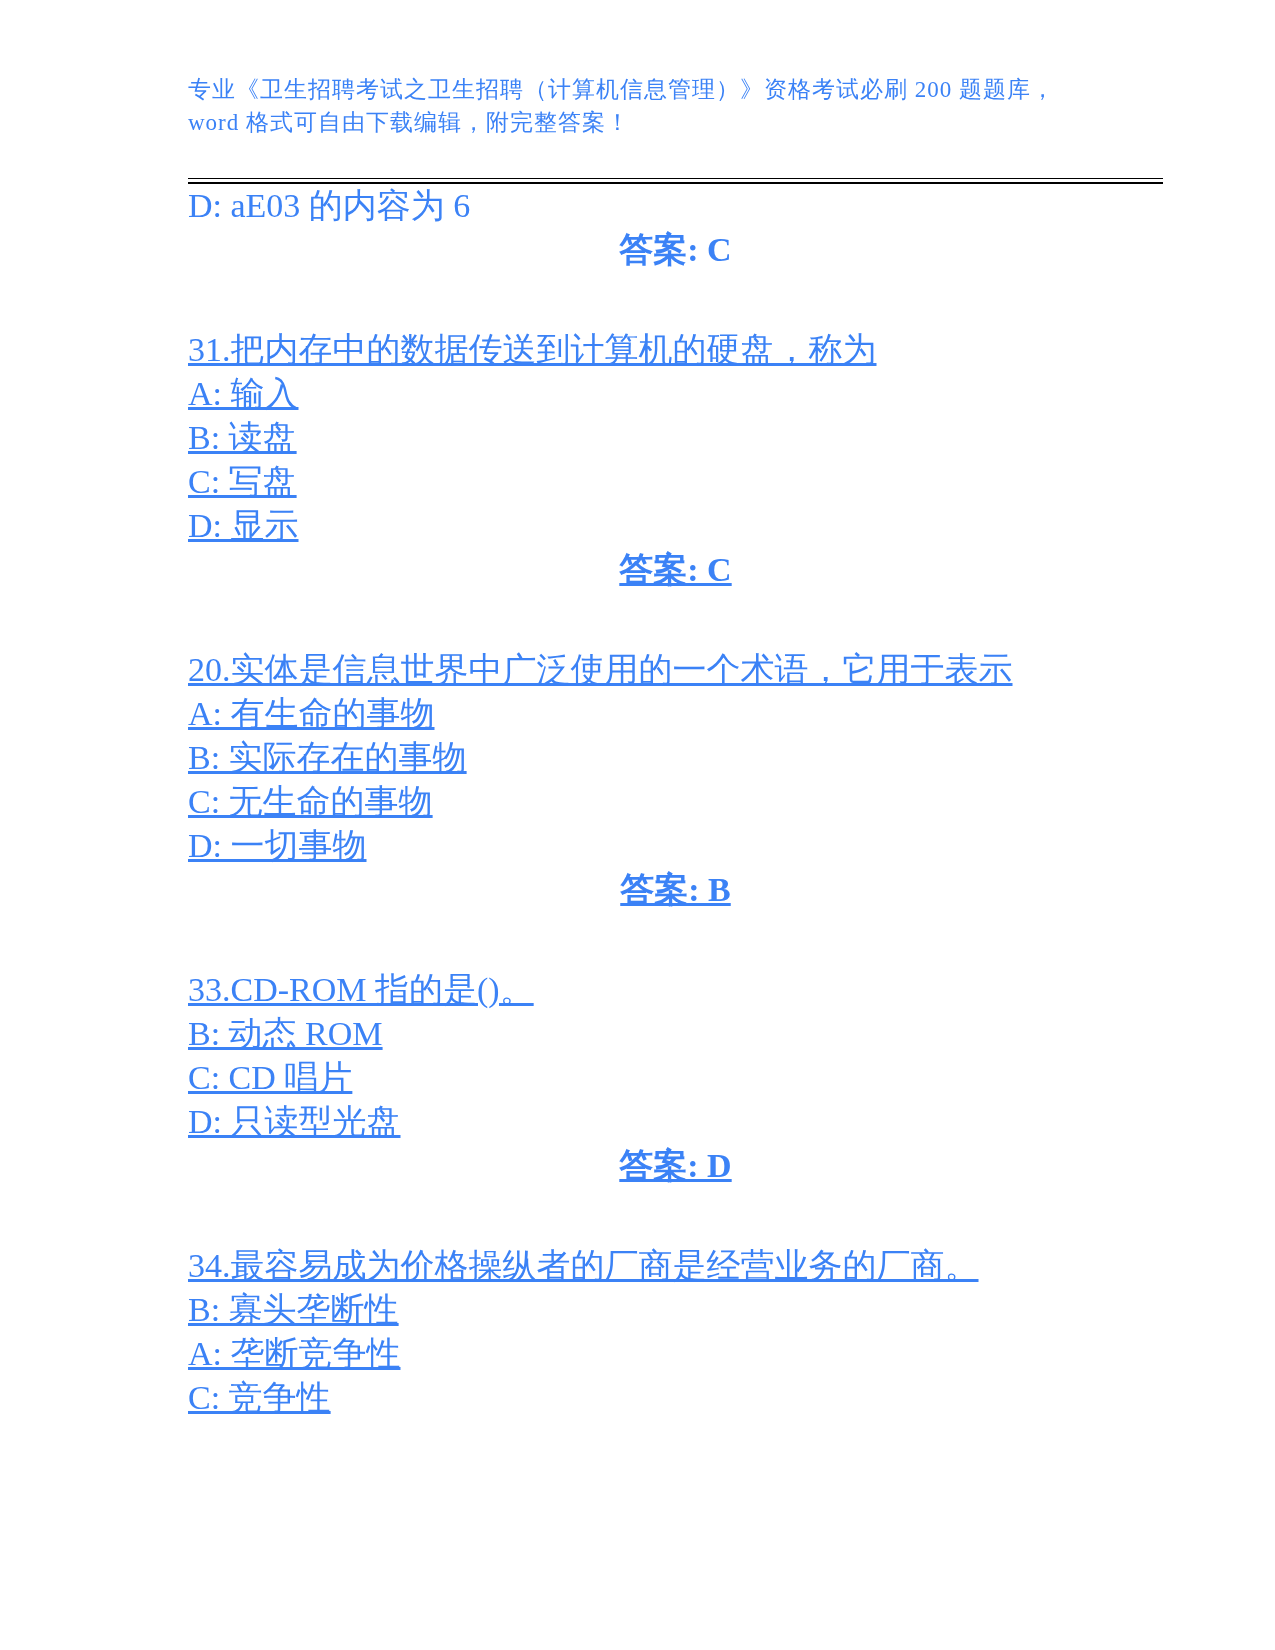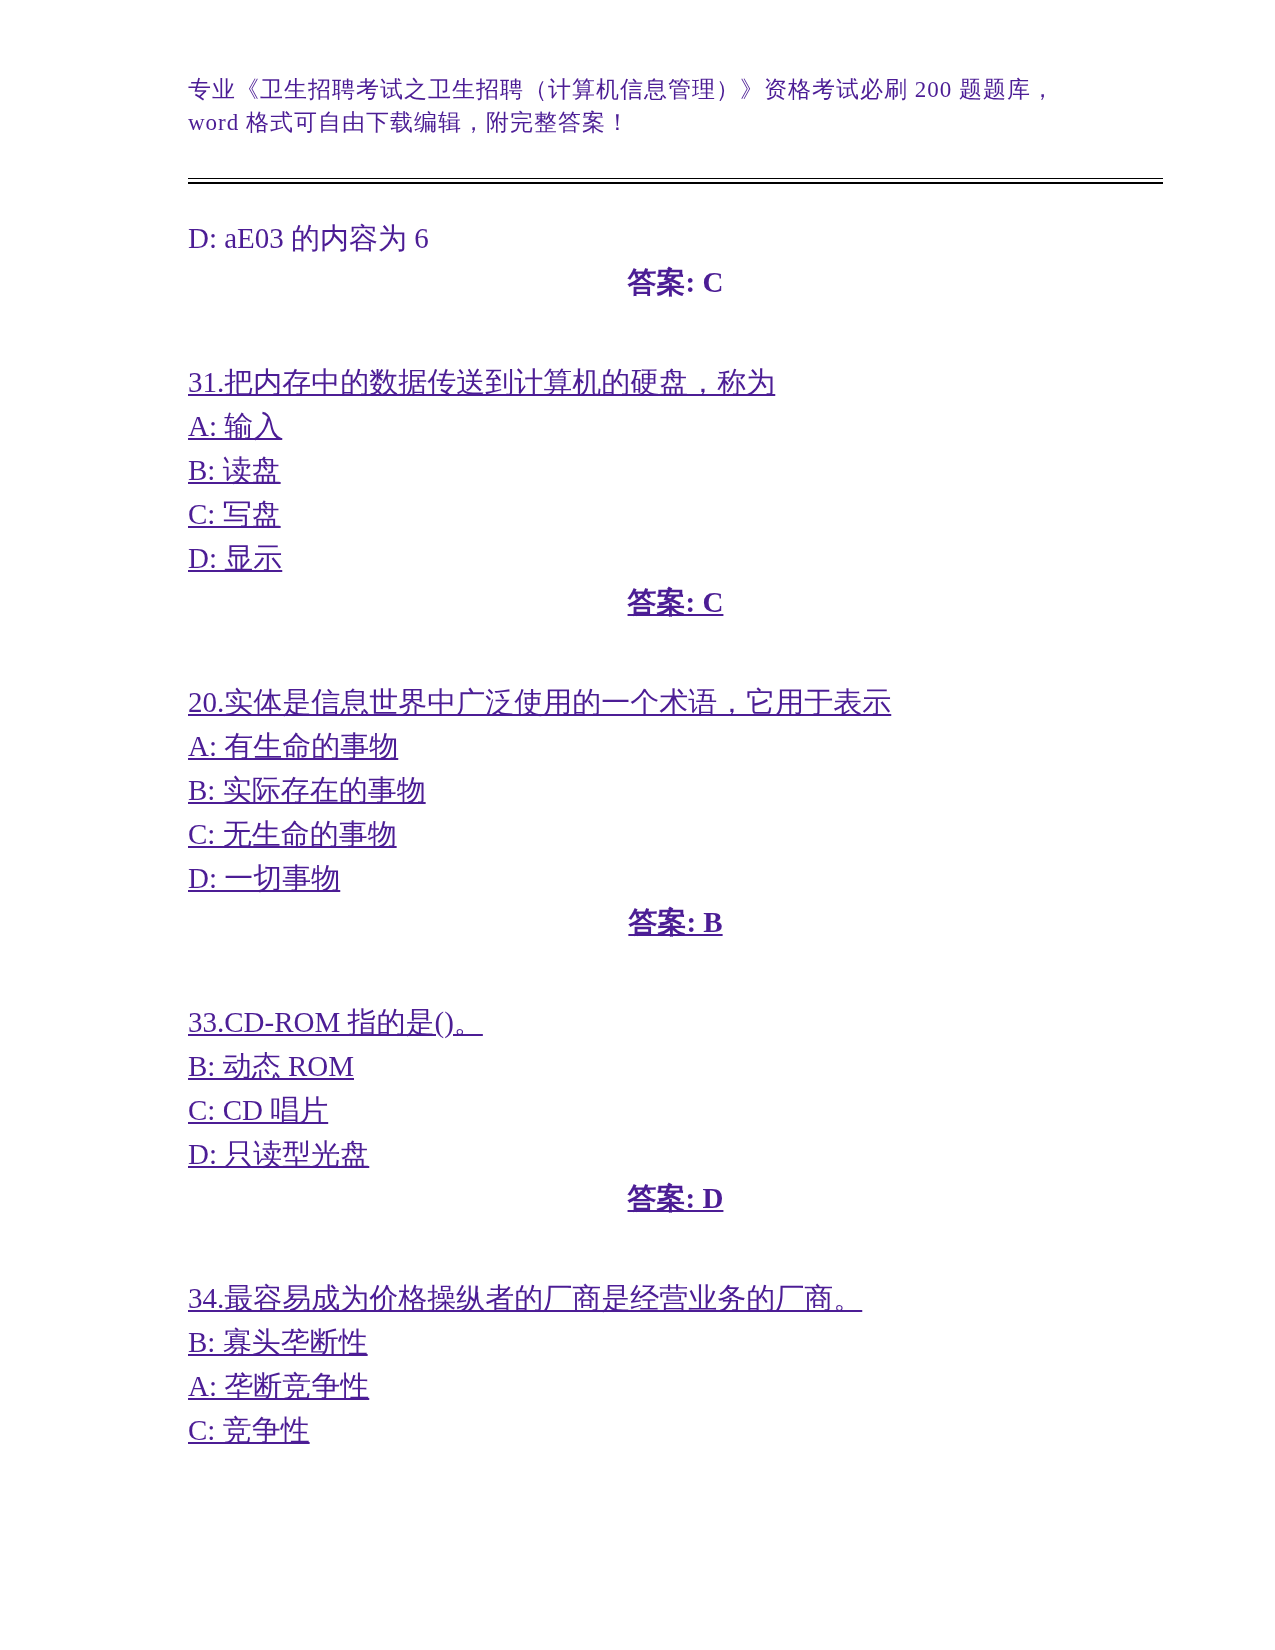--- a/index.html
+++ b/index.html
@@ -3,21 +3,21 @@
 <meta charset="utf-8">
 <title>Exam Question Bank Page</title>
 <style>
   html, body { margin: 0; padding: 0; background: #ffffff; }
   .page {
     position: relative;
     width: 1275px;
     height: 1650px;
     margin: 0 auto;
     background: #ffffff;
-    color: #4c1d95;
+    color: #3b82f6;
     font-family: "Liberation Serif", "DejaVu Serif", serif;
     overflow: hidden;
     box-sizing: border-box;
   }
   .header {
     margin-left: 188px;
     margin-right: 112px;
     padding-top: 73px;
     font-size: 23px;
     line-height: 33px;
@@ -27,23 +27,22 @@
     margin-left: 188px;
     margin-right: 112px;
     margin-top: 39px;
     height: 3px;
     border-top: 1px solid #000;
     border-bottom: 2px solid #000;
   }
   .body {
     margin-left: 188px;
     margin-right: 112px;
-    font-size: 29px;
+    font-size: 34px;
     line-height: 44px;
-    margin-top: 32px;
   }
   .body p { margin: 0; padding: 0; }
   .continued { margin-top: 5px; }
   .question-block { margin-top: 56px; text-decoration: underline; }
   .answer-line { font-weight: bold; text-align: center; }
 </style>
 </head>
 <body>
 
 <div class="page">

